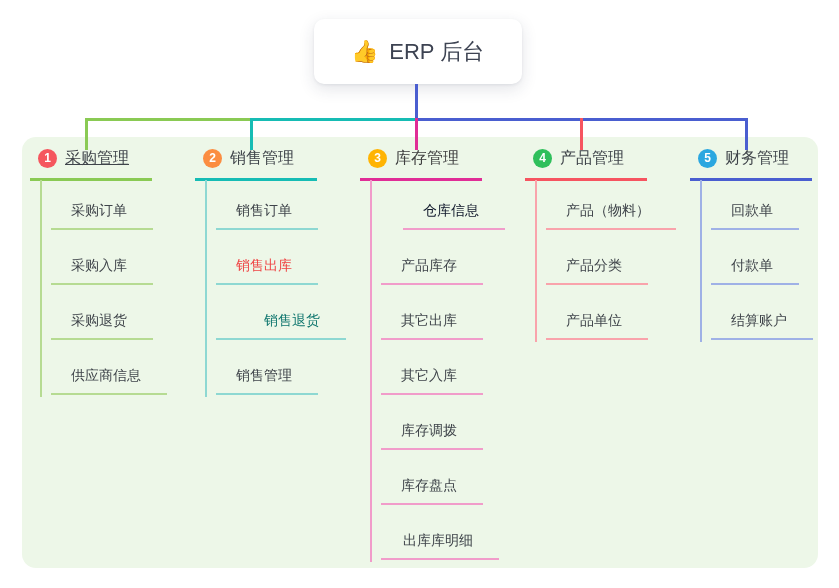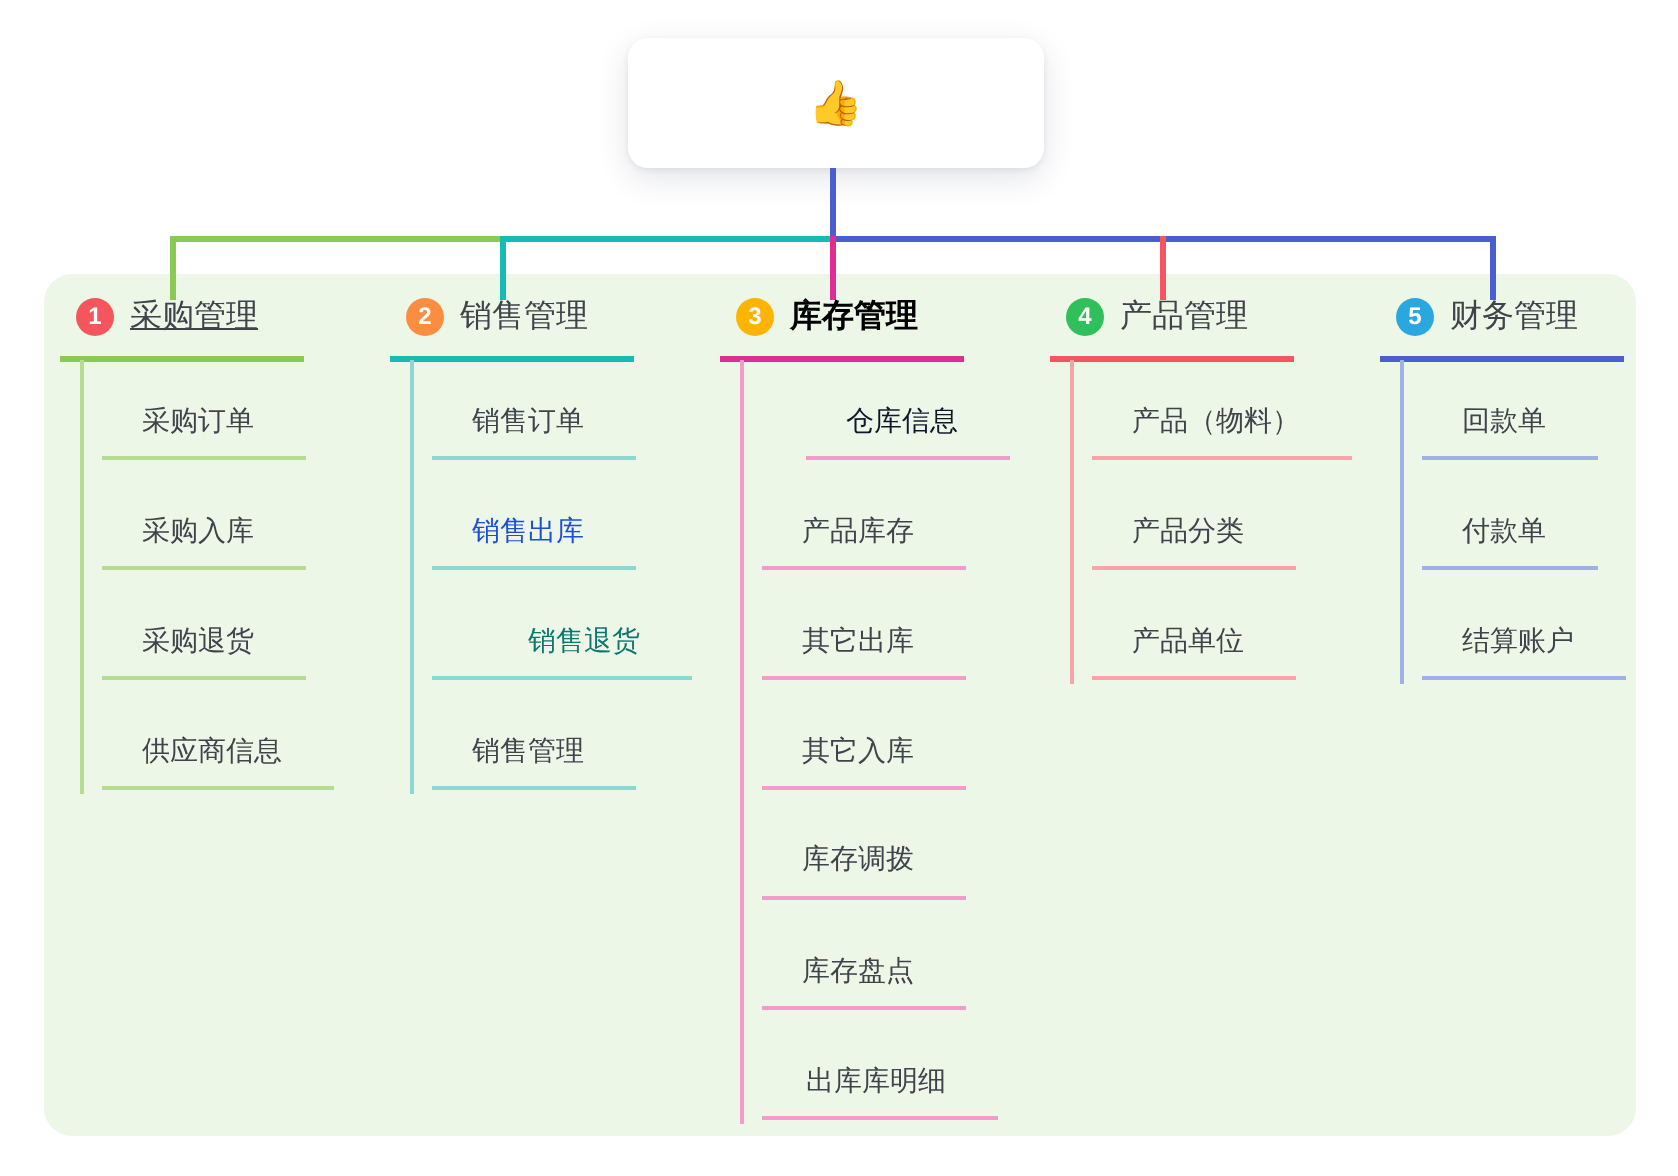--- a/index.html
+++ b/index.html
@@ -37,20 +37,21 @@
     padding:0 26px 8px 20px;border-bottom:2px solid;white-space:nowrap;margin-left:11px;
   }
 </style>
 </head>
 <body style="background: rgb(255, 255, 255);">
 
 <div id="diagram">
   <div class="panel" style="background: rgb(237, 247, 232);"></div>
   <div class="root-box" style="color: rgb(61, 67, 82);">
     <span class="root-icon">👍</span>
+    <span>ERP 后台</span>
   </div>
   <div id="connectors">
       <div class="vline" style="left: 415px; top: 84px; width: 3px; height: 37px; background: rgb(74, 94, 208);"></div>
       <div class="hline" style="left: 85px; top: 118px; width: 168px; height: 3px; background: rgb(138, 202, 84);"></div>
       <div class="hline" style="left: 250px; top: 118px; width: 168px; height: 3px; background: rgb(22, 188, 180);"></div>
       <div class="hline" style="left: 415px; top: 118px; width: 333px; height: 3px; background: rgb(74, 94, 208);"></div>
       <div class="vline" style="left: 85px; top: 118px; width: 3px; height: 32px; background: rgb(138, 202, 84);"></div>
       <div class="vline" style="left: 250px; top: 118px; width: 3px; height: 32px; background: rgb(22, 188, 180);"></div>
       <div class="vline" style="left: 415px; top: 118px; width: 3px; height: 32px; background: rgb(224, 45, 150);"></div>
       <div class="vline" style="left: 580px; top: 118px; width: 3px; height: 32px; background: rgb(246, 84, 96);"></div>
@@ -65,26 +66,26 @@
       <div class="child-node" style="left: 40px; top: 201px; border-bottom-color: rgb(182, 219, 146); color: rgb(63, 68, 74);">采购订单</div>
       <div class="child-node" style="left: 40px; top: 256px; border-bottom-color: rgb(182, 219, 146); color: rgb(63, 68, 74);">采购入库</div>
       <div class="child-node" style="left: 40px; top: 311px; border-bottom-color: rgb(182, 219, 146); color: rgb(63, 68, 74);">采购退货</div>
       <div class="child-node" style="left: 40px; top: 366px; border-bottom-color: rgb(182, 219, 146); color: rgb(63, 68, 74);">供应商信息</div>
       <div class="branch-header" style="left: 195px; top: 148px; border-bottom-color: rgb(22, 188, 180);">
         <div class="badge" style="background: rgb(251, 141, 65);">2</div>
         <div style="color: rgb(63, 68, 74);">销售管理</div>
       </div>
       <div class="vline" style="left: 205px; top: 180px; width: 2px; height: 217px; background: rgb(142, 216, 210);"></div>
       <div class="child-node" style="left: 205px; top: 201px; border-bottom-color: rgb(142, 216, 210); color: rgb(63, 68, 74);">销售订单</div>
-      <div class="child-node" style="left: 205px; top: 256px; border-bottom-color: rgb(142, 216, 210); color: #1d4ed8;">销售出库</div>
+      <div class="child-node" style="left: 205px; top: 256px; border-bottom-color: rgb(142, 216, 210); color: #ef4444;">销售出库</div>
       <div class="child-node" style="left: 205px; top: 311px; border-bottom-color: rgb(142, 216, 210); color: #0f766e; padding-left: 48px;">销售退货</div>
       <div class="child-node" style="left: 205px; top: 366px; border-bottom-color: rgb(142, 216, 210); color: rgb(63, 68, 74);">销售管理</div>
       <div class="branch-header" style="left: 360px; top: 148px; border-bottom-color: rgb(224, 45, 150);">
         <div class="badge" style="background: rgb(255, 180, 3);">3</div>
-        <div style="color: #000000; font-weight: bold;">库存管理</div>
+        <div style="color: #404040;">库存管理</div>
       </div>
       <div class="vline" style="left: 370px; top: 180px; width: 2px; height: 382px; background: rgb(241, 156, 202);"></div>
       <div class="child-node" style="left: 392px; top: 201px; border-bottom-color: rgb(241, 156, 202); color: #0f172a;">仓库信息</div>
       <div class="child-node" style="left: 370px; top: 256px; border-bottom-color: rgb(241, 156, 202); color: rgb(63, 68, 74);">产品库存</div>
       <div class="child-node" style="left: 370px; top: 311px; border-bottom-color: rgb(241, 156, 202); color: rgb(63, 68, 74);">其它出库</div>
       <div class="child-node" style="left: 370px; top: 366px; border-bottom-color: rgb(241, 156, 202); color: rgb(63, 68, 74);">其它入库</div>
       <div class="child-node" style="left: 370px; top: 421px; border-bottom-color: rgb(241, 156, 202); color: rgb(63, 68, 74); font-family: Liberation Serif, serif;">库存调拨</div>
       <div class="child-node" style="left: 370px; top: 476px; border-bottom-color: rgb(241, 156, 202); color: rgb(63, 68, 74);">库存盘点</div>
       <div class="child-node" style="left: 370px; top: 531px; border-bottom-color: rgb(241, 156, 202); color: rgb(63, 68, 74); padding-left: 22px;">出库库明细</div>
       <div class="branch-header" style="left: 525px; top: 148px; border-bottom-color: rgb(246, 84, 96);">

